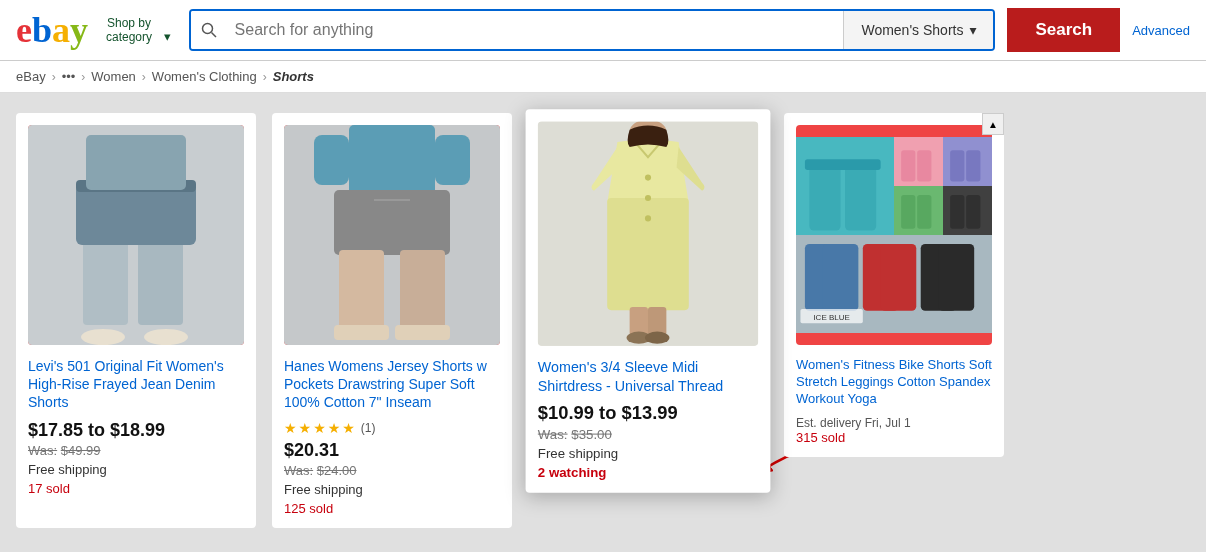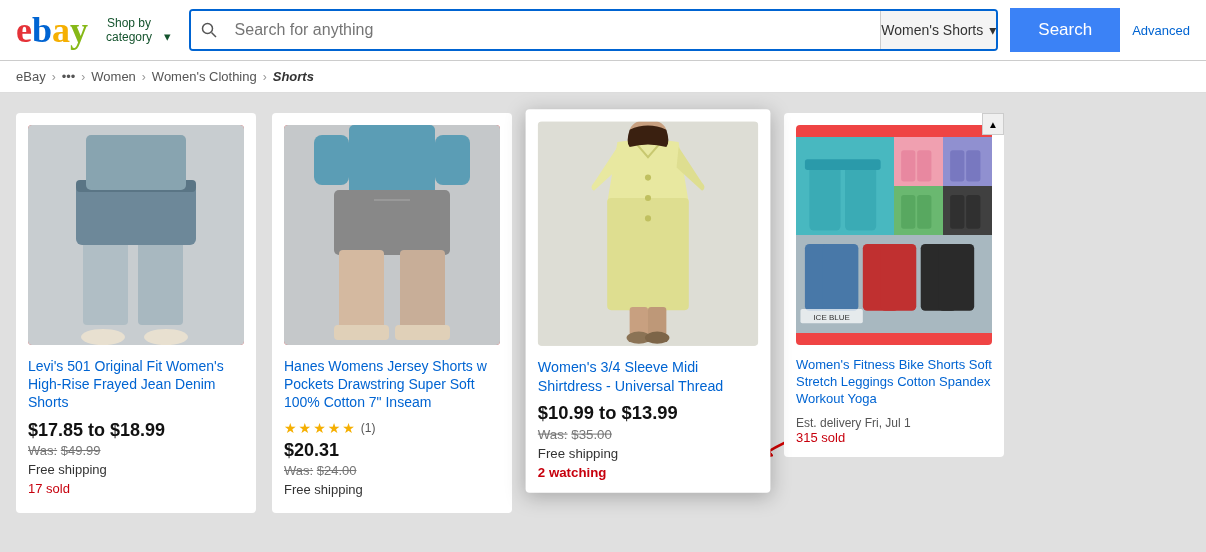--- a/index.html
+++ b/index.html
@@ -61,33 +61,33 @@
       padding: 0 8px;
       color: #15803d;
     }
     .search-category-btn {
       display: flex;
       align-items: center;
       gap: 6px;
       border: none;
       border-left: 1px solid #ccc;
       background: #f4f4f4;
-      padding: 0 0;
+      padding: 0 17px;
       font-size: 14px;
       cursor: pointer;
       color: #333;
       height: 100%;
     }
     .search-button {
-      background: #3b82f6;
+      background: #b91c1c;
       color: #fff;
       border: none;
       padding: 12px 28px;
       font-size: 17px;
-      font-weight: normal;
+      font-weight: bold;
       cursor: pointer;
       white-space: nowrap;
     }
     .advanced-link {
       font-size: 13px;
       color: #0064d2;
       text-decoration: none;
       white-space: nowrap;
     }
 
@@ -337,20 +337,21 @@
       <span class="star">★</span>
       <span class="star">★</span>
       <span class="star">★</span>
       <span class="star-count">(1)</span>
     </div>
     <div class="price-main">$20.31</div>
     <div class="price-was">
       <span>Was:</span> <span>$24.00</span>
     </div>
     <div class="shipping">Free shipping</div>
+    <div class="sold-count">125 sold</div>
   </div>
 
   <div class="featured-card-container">
     <div class="product-card featured">
       <div class="product-image-wrap light-bg">
         <svg width="216" height="220" viewBox="0 0 216 220">
           <rect width="216" height="220" fill="#ddddd5"></rect>
 
           <path d="M78 20 Q108 15 138 20 L148 80 Q130 75 108 75 Q86 75 68 80 Z" fill="#e8e8a0"></path>
           <rect x="68" y="75" width="80" height="110" rx="4" fill="#dede90"></rect>

